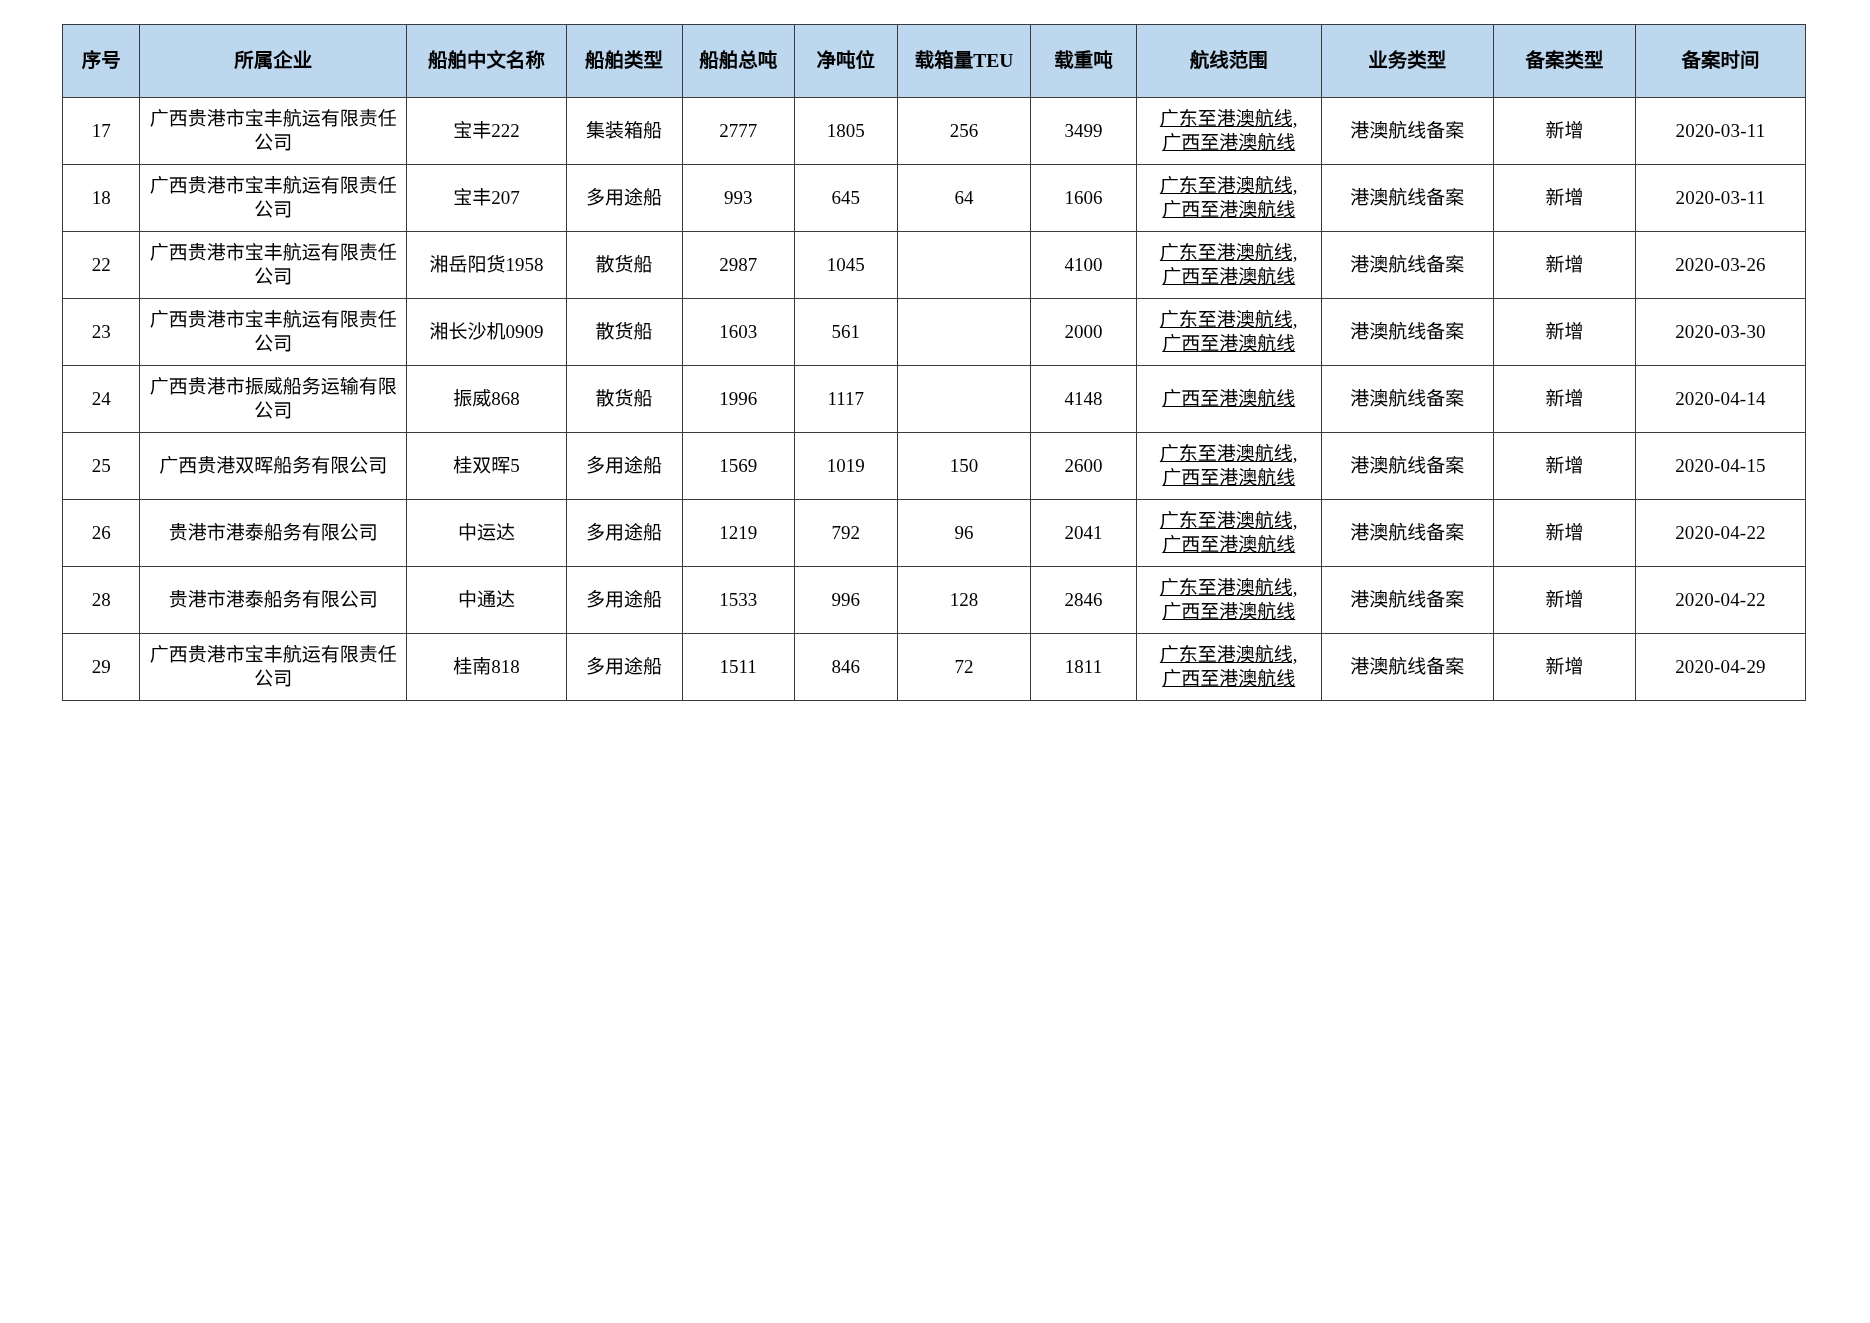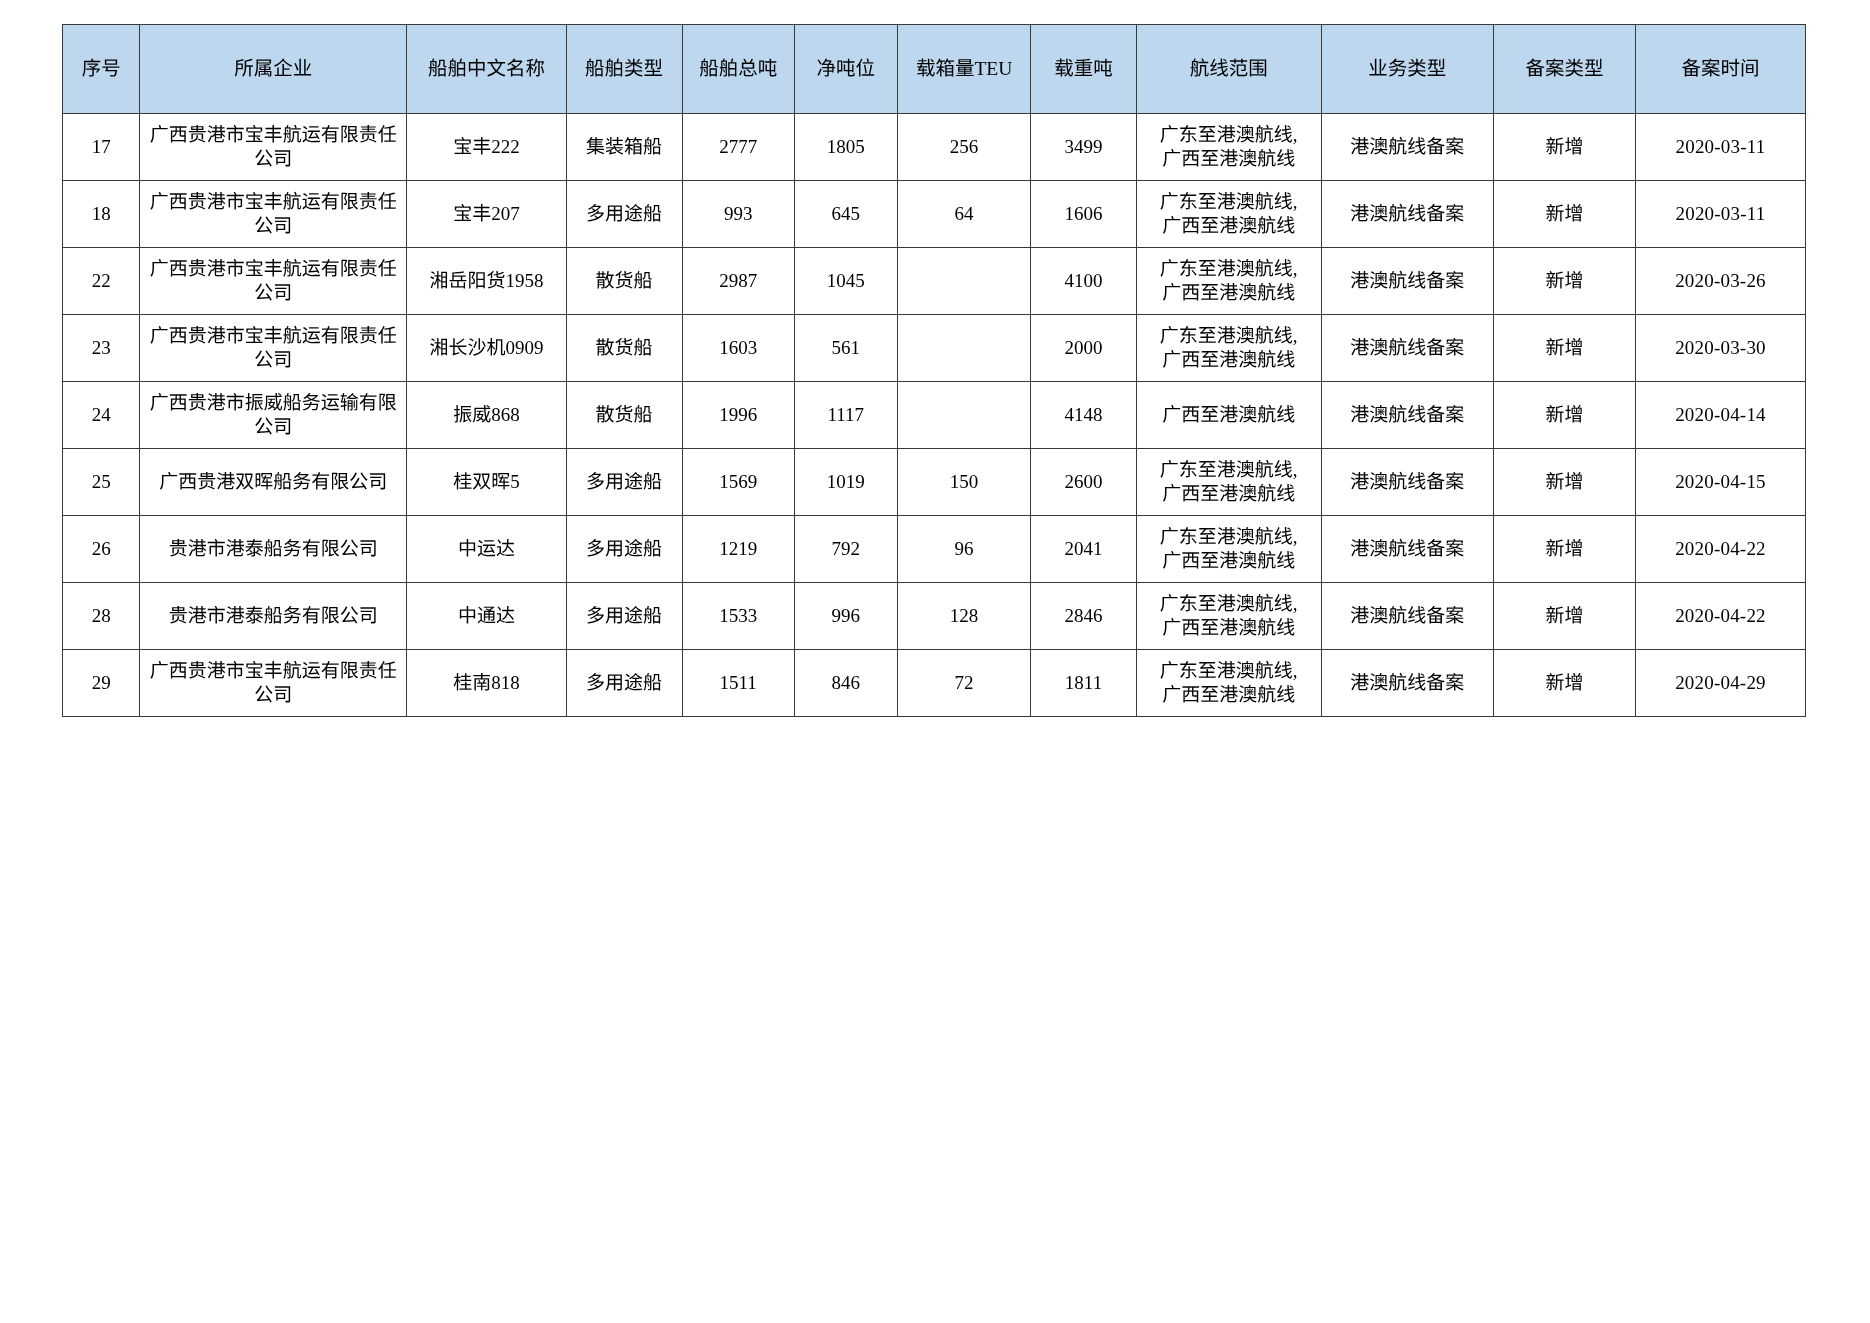--- a/index.html
+++ b/index.html
@@ -32,24 +32,24 @@
     border: 1px solid #3a3a3a;
     text-align: center;
     vertical-align: middle;
     font-size: 19px;
     line-height: 1.28;
     padding: 6px 4px;
     word-break: break-word;
   }
   table.ship-table thead th {
     background: #bdd7ee;
-    font-weight: normal;
+    font-weight: bold;
     font-size: 19.5px;
     height: 48px;
-    padding: 20px 3px;
+    padding: 12px 3px;
   }
   table.ship-table tbody td {
     background: #ffffff;
     height: 54px;
   }
   
   col.c-seq      { width: 72px; }
   col.c-company  { width: 248px; }
   col.c-shipname { width: 148px; }
   col.c-shiptype { width: 108px; }
@@ -63,21 +63,21 @@
   col.c-date     { width: 158px; }
 
   td.company { font-size: 19px; line-height: 1.32; }
   td.route {
     font-size: 17.5px;
     line-height: 1.3;
     padding-left: 6px;
     padding-right: 2px;
     text-align: center;
   }
-  td.route .route-line { display: block; white-space: nowrap; }
+  td.route .route-line { display: block; white-space: nowrap; text-decoration: underline; }
   td.biz { font-size: 18px; }
   td.num { font-family: "Liberation Serif", serif; font-size: 20px; }
   td.date { font-size: 19px; letter-spacing: 0.2px; }
 </style>
 </head>
 <body>
 
 <div class="page">
   <table class="ship-table">
     <colgroup>

